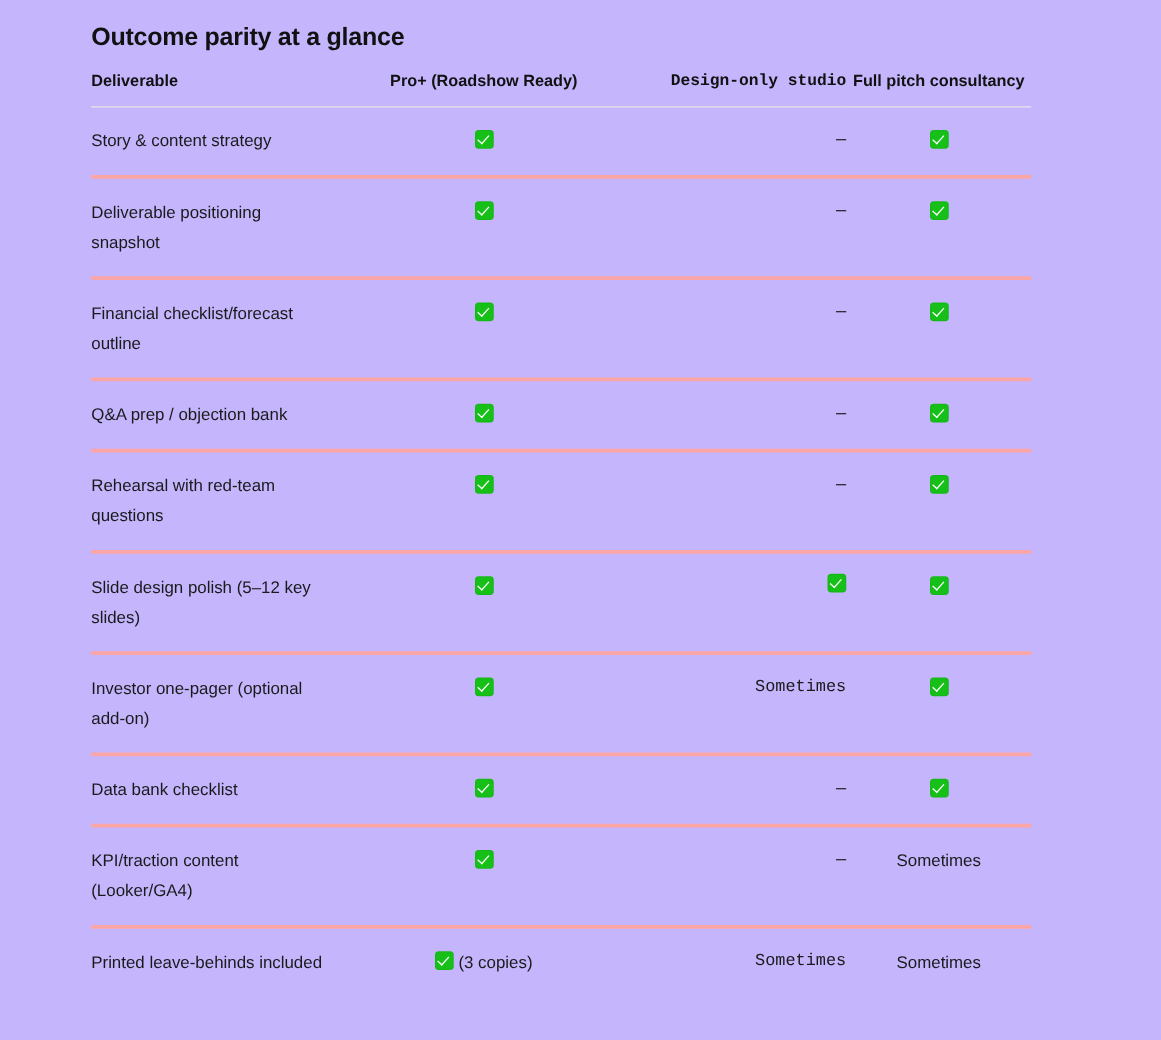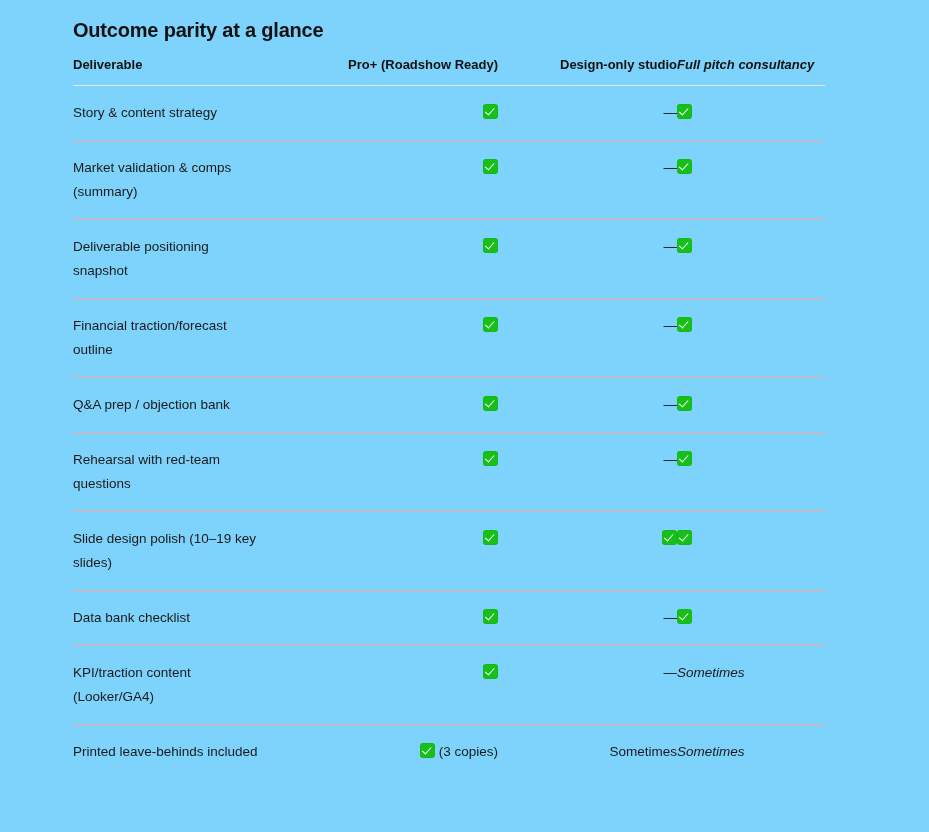--- a/index.html
+++ b/index.html
@@ -13,21 +13,21 @@
   }
   body {
     font-family: "Liberation Sans", sans-serif;
     color: #121212;
     -webkit-font-smoothing: antialiased;
   }
   #page {
     width: 929px;
     height: 832px;
     position: relative;
-    background: #7dd3fc;
+    background: #c4b5fd;
     padding: 16px;
   }
   .wrap {
     position: absolute;
     left: 73px;
     top: 0;
     width: 752px;
   }
   .page-title {
     font-size: 20px;
@@ -51,31 +51,31 @@
     padding: 0 0 11px 0;
     border-bottom: 1px solid #e6e6e6;
     vertical-align: bottom;
     line-height: 18px;
   }
   table.parity tbody td {
     font-size: 13.5px;
     font-weight: 400;
     color: #1a1a1a;
     padding: 15px 0 15px 0;
-    border-bottom: 1px solid #fca5a5;
+    border-bottom: 3px solid #fca5a5;
     vertical-align: top;
     line-height: 24px;
   }
   table.parity tbody tr:last-child td {
     border-bottom: none;
   }
   .col-deliverable { width: 203px; text-align: left; padding-right: 14px !important; }
-  .col-pro        { width: 236px; text-align: right; padding-right: 14px !important; }
-  .col-design     { width: 165px; text-align: right; padding-right: 0 !important; }
-  .col-full       { width: 148px; text-align: left; padding-right: 0 !important; font-style: italic; }
+  .col-pro        { width: 236px; text-align: center; padding-right: 14px !important; }
+  .col-design     { width: 165px; text-align: right; padding-right: 0 !important; font-family: Liberation Mono, monospace; }
+  .col-full       { width: 148px; text-align: center; padding-right: 0 !important; }
 
   .check {
     display: inline-block;
     width: 15px;
     height: 15px;
     border-radius: 3px;
     background: #17c018;
     position: relative;
     vertical-align: -2px;
     box-shadow: inset 0 0 0 1px rgba(0,0,0,0.04);
@@ -117,53 +117,53 @@
         </tr>
       </thead>
       <tbody id="table-body">
           <tr>
             <td class="col-deliverable">Story &amp; content strategy</td>
             <td class="col-pro"><span class="check"></span></td>
             <td class="col-design"><span class="dash">—</span></td>
             <td class="col-full"><span class="check"></span></td>
           </tr>
           <tr>
-            <td class="col-deliverable">Market validation &amp; comps (summary)</td>
-            <td class="col-pro"><span class="check"></span></td>
-            <td class="col-design"><span class="dash">—</span></td>
-            <td class="col-full"><span class="check"></span></td>
-          </tr>
-          <tr>
             <td class="col-deliverable">Deliverable positioning snapshot</td>
             <td class="col-pro"><span class="check"></span></td>
             <td class="col-design"><span class="dash">—</span></td>
             <td class="col-full"><span class="check"></span></td>
           </tr>
           <tr>
-            <td class="col-deliverable">Financial traction/forecast outline</td>
+            <td class="col-deliverable">Financial checklist/forecast outline</td>
             <td class="col-pro"><span class="check"></span></td>
             <td class="col-design"><span class="dash">—</span></td>
             <td class="col-full"><span class="check"></span></td>
           </tr>
           <tr>
             <td class="col-deliverable">Q&amp;A prep / objection bank</td>
             <td class="col-pro"><span class="check"></span></td>
             <td class="col-design"><span class="dash">—</span></td>
             <td class="col-full"><span class="check"></span></td>
           </tr>
           <tr>
             <td class="col-deliverable">Rehearsal with red-team questions</td>
             <td class="col-pro"><span class="check"></span></td>
             <td class="col-design"><span class="dash">—</span></td>
             <td class="col-full"><span class="check"></span></td>
           </tr>
           <tr>
-            <td class="col-deliverable">Slide design polish (10–19 key slides)</td>
+            <td class="col-deliverable">Slide design polish (5–12 key slides)</td>
             <td class="col-pro"><span class="check"></span></td>
             <td class="col-design"><span class="check"></span></td>
+            <td class="col-full"><span class="check"></span></td>
+          </tr>
+          <tr>
+            <td class="col-deliverable">Investor one-pager (optional add-on)</td>
+            <td class="col-pro"><span class="check"></span></td>
+            <td class="col-design"><span class="cell-txt">Sometimes</span></td>
             <td class="col-full"><span class="check"></span></td>
           </tr>
           <tr>
             <td class="col-deliverable">Data bank checklist</td>
             <td class="col-pro"><span class="check"></span></td>
             <td class="col-design"><span class="dash">—</span></td>
             <td class="col-full"><span class="check"></span></td>
           </tr>
           <tr>
             <td class="col-deliverable">KPI/traction content (Looker/GA4)</td>

